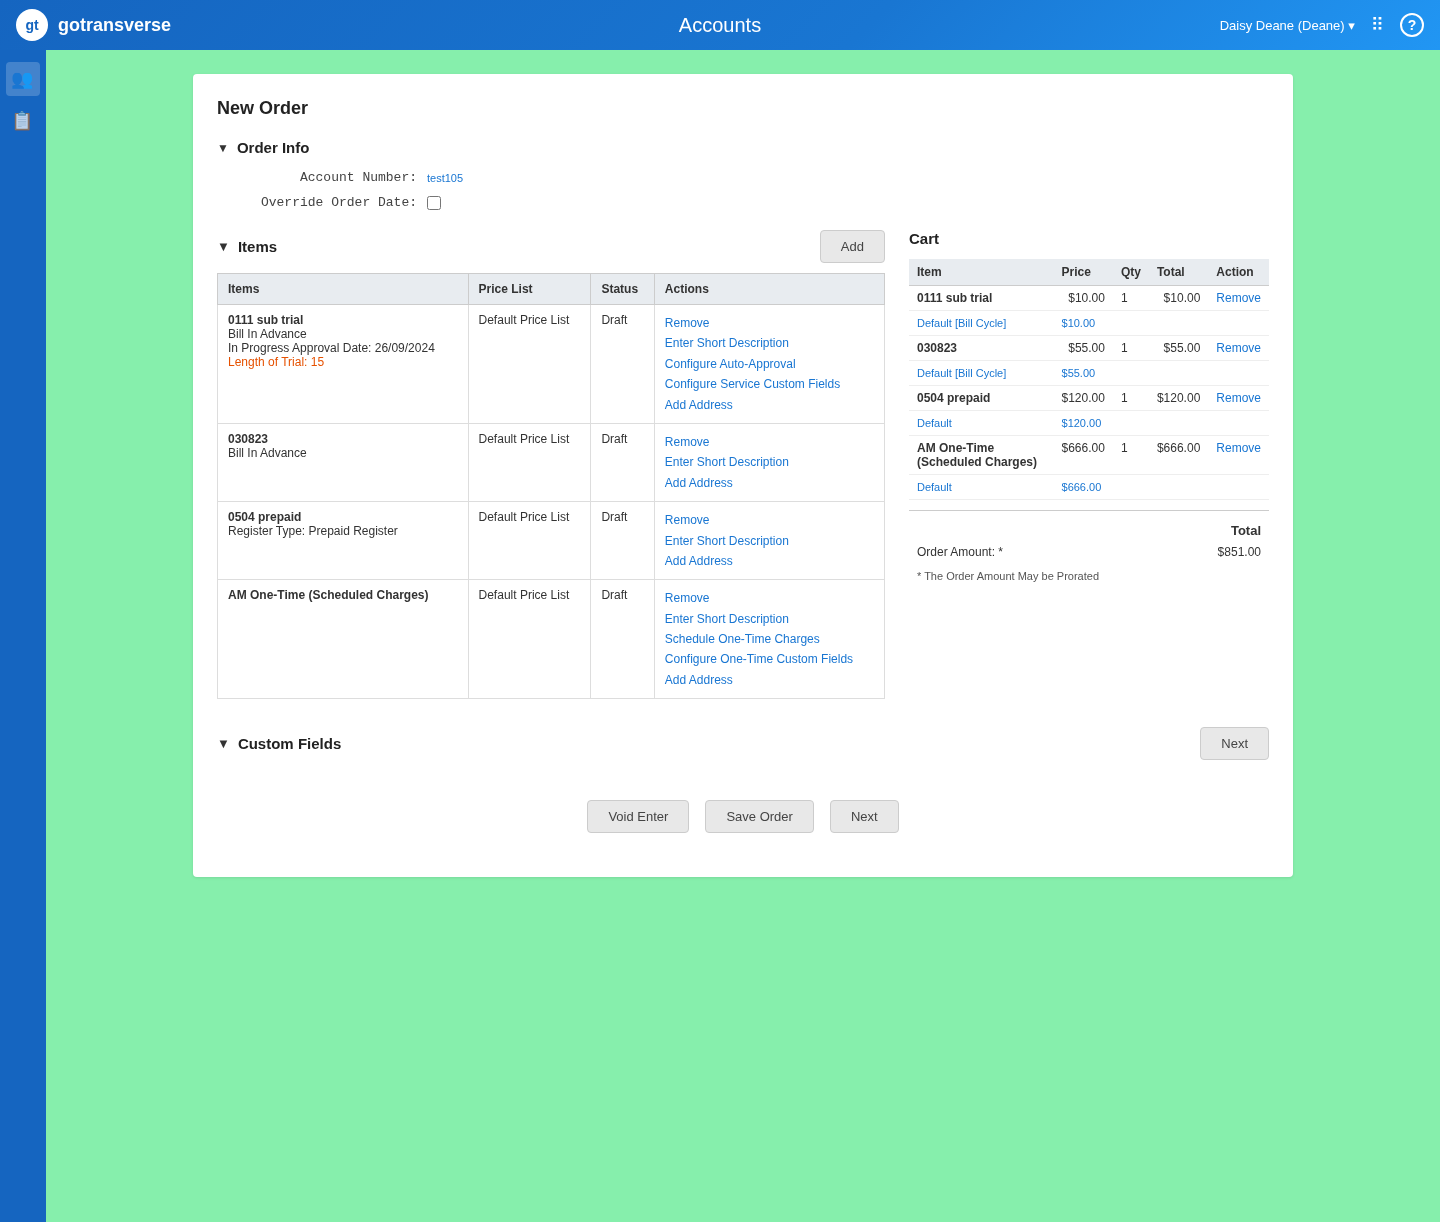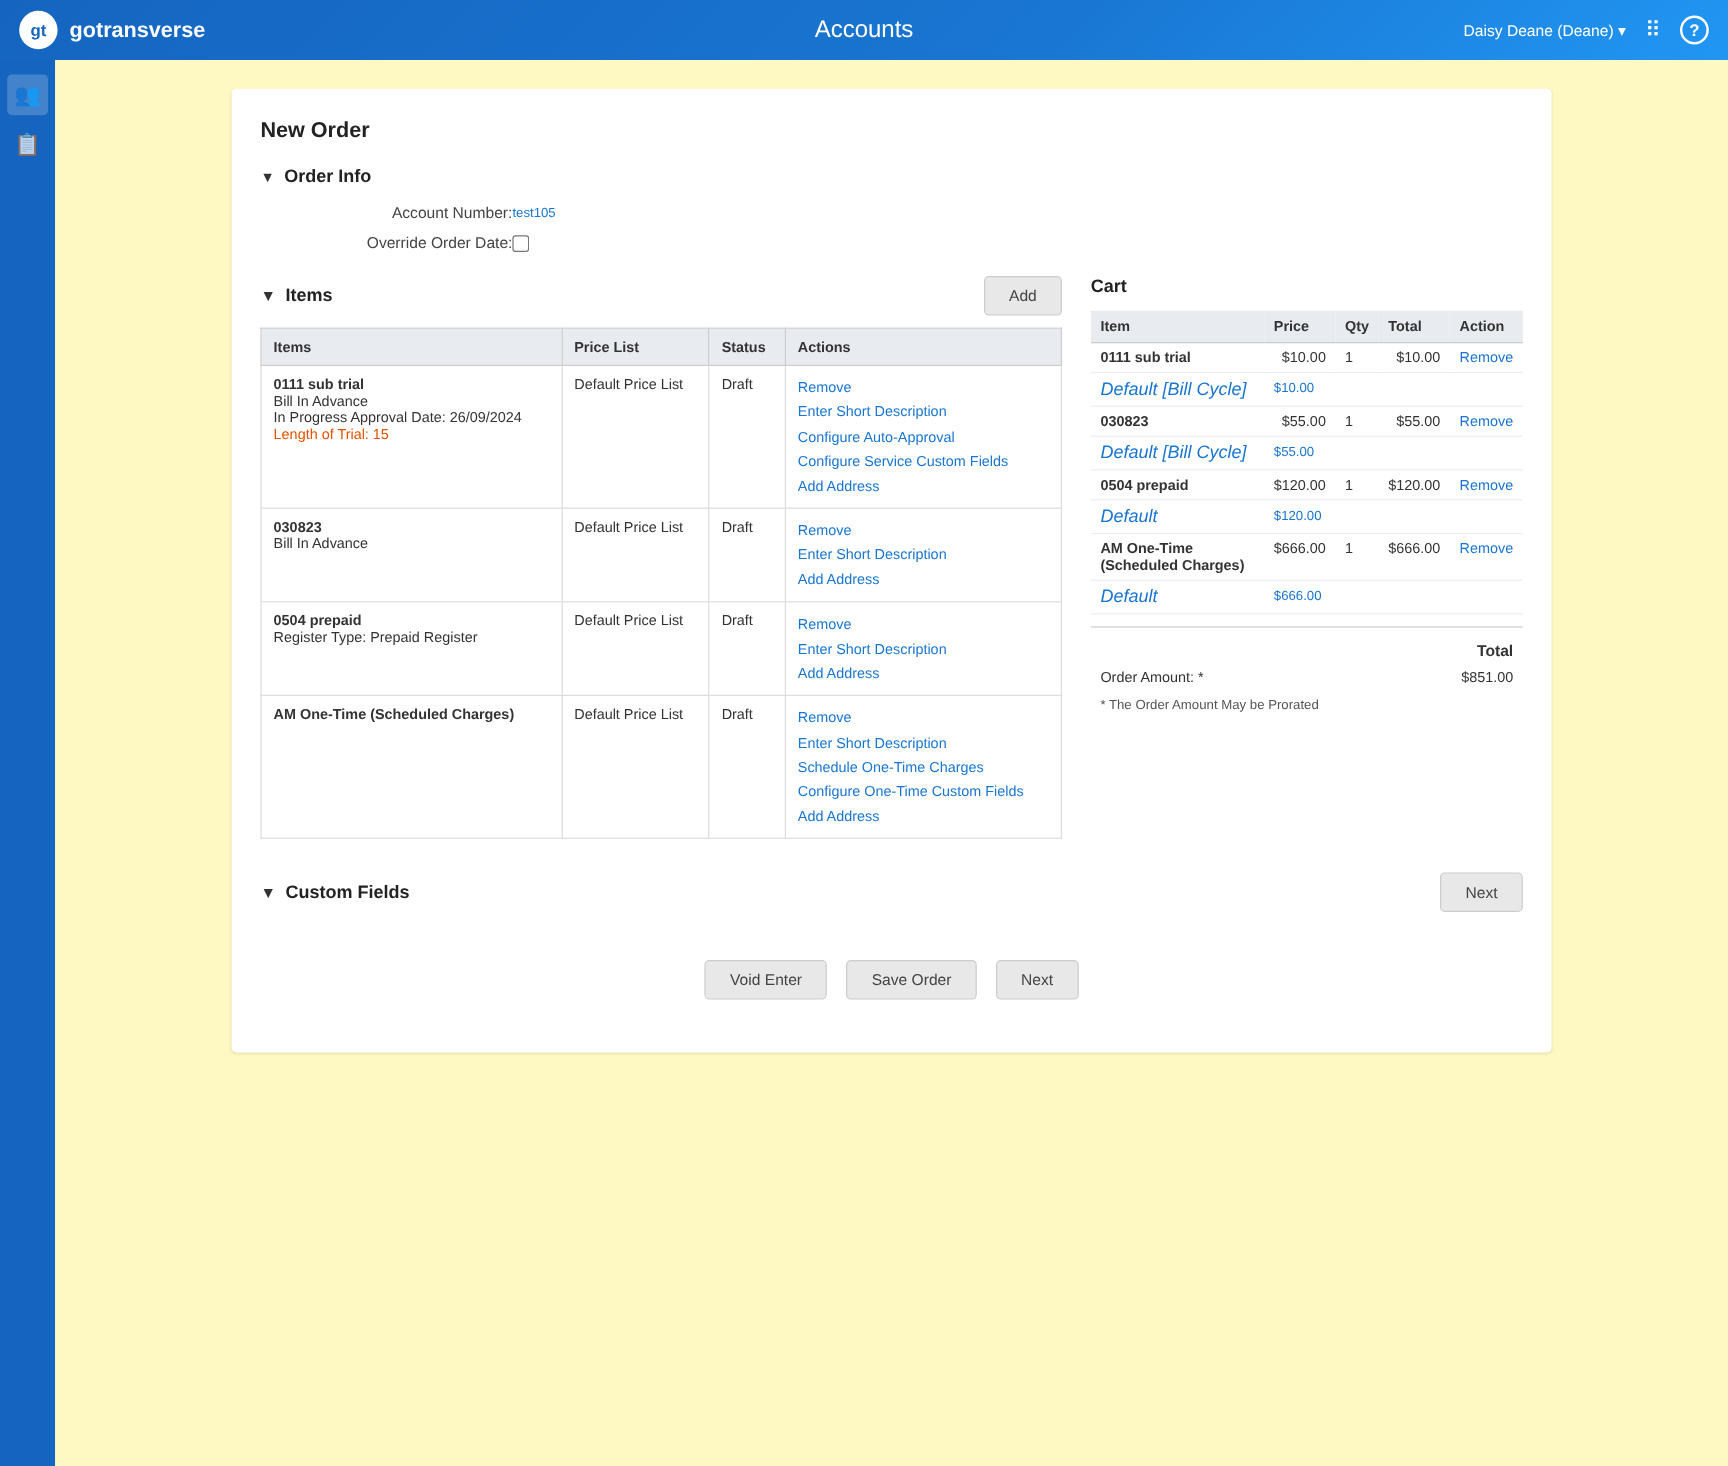--- a/index.html
+++ b/index.html
@@ -41,21 +41,21 @@
       align-items: center; padding-top: 12px; gap: 8px;
     }
     .sidebar-icon {
       width: 34px; height: 34px; border-radius: 4px;
       display: flex; align-items: center; justify-content: center;
       color: rgba(255,255,255,0.7); font-size: 18px; cursor: pointer;
     }
     .sidebar-icon.active { background: rgba(255,255,255,0.2); color: white; }
 
     
-    .main-content { flex: 1; padding: 24px; background: #fef9c3; }
+    .main-content { flex: 1; padding: 24px; background: #86efac; }
 
     
     .card {
       background: white; border-radius: 4px;
       box-shadow: 0 1px 3px rgba(0,0,0,0.1);
       padding: 24px;
       max-width: 1100px;
       margin: 0 auto;
     }
 
@@ -65,21 +65,21 @@
     .section-header {
       display: flex; align-items: center; gap: 8px;
       margin-bottom: 14px; margin-top: 10px;
     }
     .section-header .arrow { font-size: 12px; color: #333; }
     .section-title { font-size: 15px; font-weight: bold; color: #222; }
 
     
     .order-info-fields { margin-left: 30px; margin-bottom: 20px; }
     .field-row { display: flex; align-items: center; margin-bottom: 10px; }
-    .field-label { width: 180px; text-align: right; padding-right: 0; font-size: 13px; color: #444; font-weight: 500; }
+    .field-label { width: 180px; text-align: right; padding-right: 10px; font-size: 13px; color: #444; font-weight: 500; font-family: Liberation Mono, monospace; }
     .field-value { color: #1976d2; font-size: 11px; }
 
     
     .items-cart-layout { display: flex; gap: 24px; align-items: flex-start; }
 
     
     .items-section { flex: 1; }
     .items-header { display: flex; align-items: center; justify-content: space-between; margin-bottom: 10px; }
     .items-header-left { display: flex; align-items: center; gap: 8px; }
 
@@ -100,21 +100,21 @@
     
     .cart-section { width: 360px; }
     .cart-title { font-size: 15px; font-weight: bold; color: #222; margin-bottom: 12px; }
     .cart-table { width: 100%; border-collapse: collapse; font-size: 12px; }
     .cart-table th {
       background: #e8ecf0; padding: 6px 8px; text-align: left;
       font-weight: 600; color: #333; border-bottom: 1px solid #ccc;
     }
     .cart-table td { padding: 5px 8px; border-bottom: 1px solid #eee; vertical-align: top; }
     .cart-item-name { font-weight: 600; color: #333; }
-    .cart-sub { color: #1976d2; font-size: 15px; font-style: italic; }
+    .cart-sub { color: #1976d2; font-size: 11px; }
     .cart-price { text-align: right; }
     .cart-remove { color: #1976d2; cursor: pointer; text-decoration: none; }
     .cart-sub-price { color: #1976d2; font-size: 11px; }
     .cart-totals { margin-top: 10px; border-top: 1px solid #ccc; padding-top: 8px; }
     .cart-total-row { display: flex; justify-content: space-between; padding: 3px 8px; font-size: 12px; }
     .cart-total-label { color: #333; }
     .cart-total-header { font-weight: bold; color: #333; text-align: right; padding: 4px 8px; }
     .cart-total-value { color: #333; font-weight: 500; }
     .cart-note { font-size: 11px; color: #555; padding: 4px 8px; margin-top: 4px; }
 

